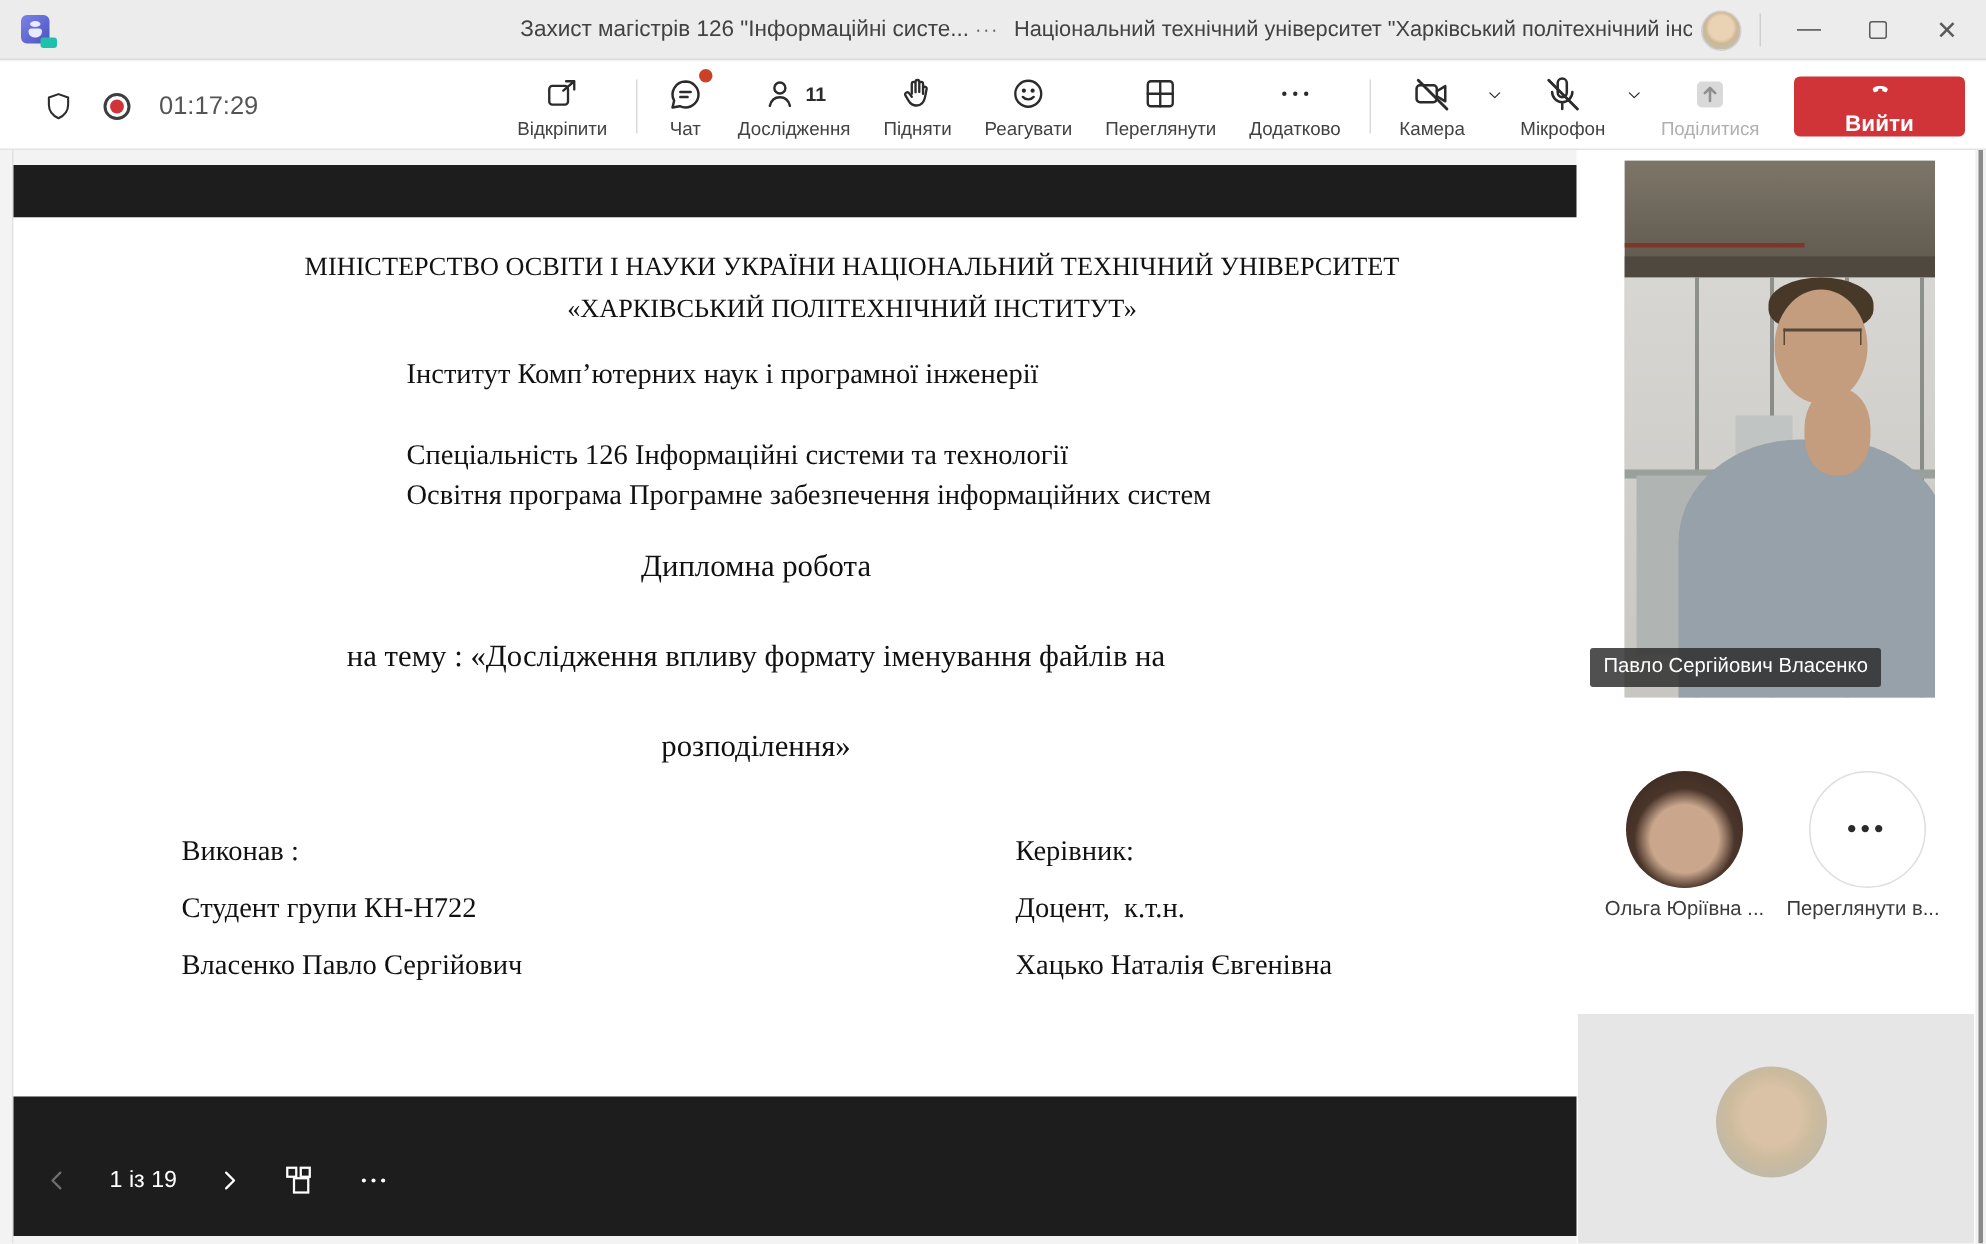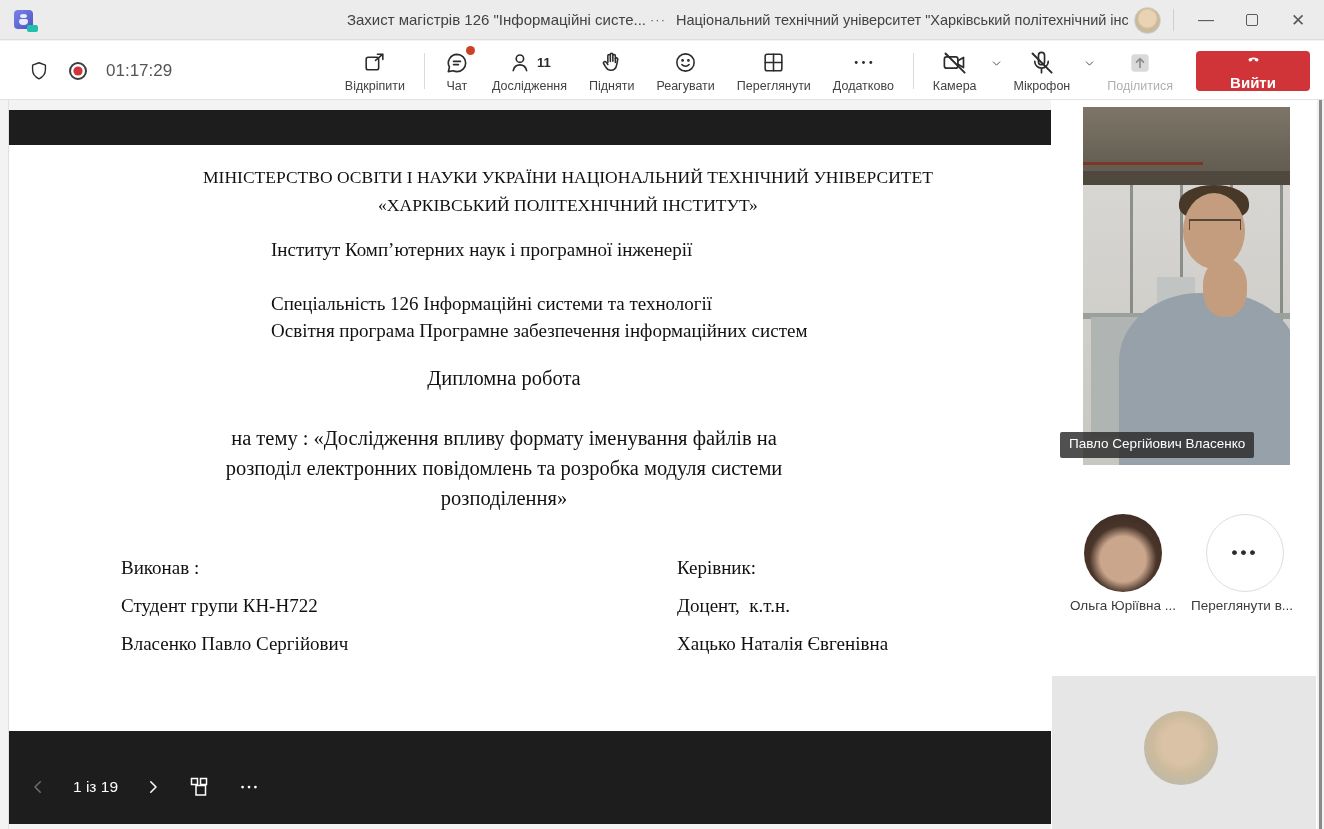--- a/index.html
+++ b/index.html
@@ -292,21 +292,20 @@
         <div class="doc-line doc-c1" style="top:22px">МІНІСТЕРСТВО ОСВІТИ І НАУКИ УКРАЇНИ НАЦІОНАЛЬНИЙ ТЕХНІЧНИЙ УНІВЕРСИТЕТ</div>
         <div class="doc-line doc-c1" style="top:50px">«ХАРКІВСЬКИЙ ПОЛІТЕХНІЧНИЙ ІНСТИТУТ»</div>
 
         <div class="doc-line doc-info" style="top:94px">Інститут Комп’ютерних наук і програмної інженерії</div>
         <div class="doc-line doc-info" style="top:148px">Спеціальність 126 Інформаційні системи та технології</div>
         <div class="doc-line doc-info" style="top:175px">Освітня програма Програмне забезпечення інформаційних систем</div>
 
         <div class="doc-line doc-c2" style="top:222px">Дипломна робота</div>
 
         <div class="doc-line doc-c2" style="top:282px">на тему : «Дослідження впливу формату іменування файлів на</div>
-        <div class="doc-line doc-c2" style="top:312px">розподіл електронних повідомлень та розробка модуля системи</div>
         <div class="doc-line doc-c2" style="top:342px">розподілення»</div>
 
         <div class="doc-line doc-col" style="left:112px;top:412px">Виконав :</div>
         <div class="doc-line doc-col" style="left:112px;top:450px">Студент групи КН-Н722</div>
         <div class="doc-line doc-col" style="left:112px;top:488px">Власенко Павло Сергійович</div>
 
         <div class="doc-line doc-col" style="left:668px;top:412px">Керівник:</div>
         <div class="doc-line doc-col" style="left:668px;top:450px">Доцент,  к.т.н.</div>
         <div class="doc-line doc-col" style="left:668px;top:488px">Хацько Наталія Євгенівна</div>
       </div>

